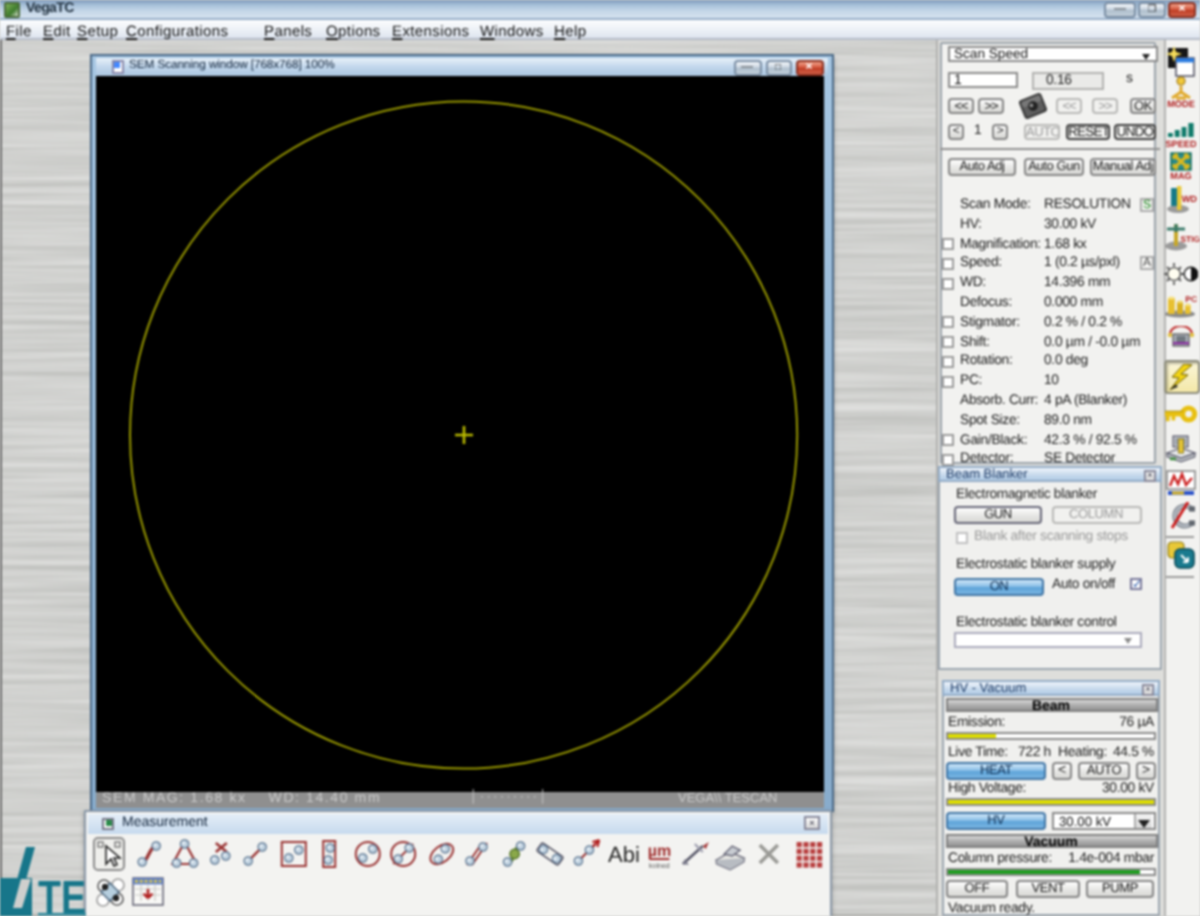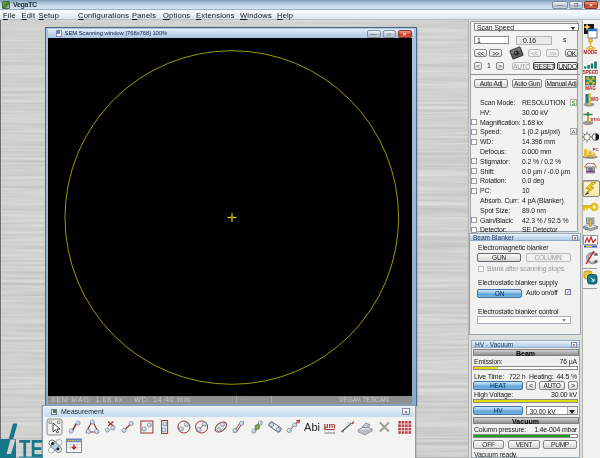--- a/index.html
+++ b/index.html
@@ -52,21 +52,21 @@
     </div>
   <div class="winbtn close abs" style="left:584px;width:14px;">
       <span style="color:#fff;font-weight:bold;">×</span>
     </div>
 </div>
 
 <div id="menubar" class="abs">
   <span style="left:3px;"><u>F</u>ile</span>
   <span style="left:21.5px;"><u>E</u>dit</span>
   <span style="left:38.5px;"><u>S</u>etup</span>
-  <span style="left:78px;text-align:right;"><u>C</u>onfigurations</span>
+  <span style="left:63px;text-align:right;"><u>C</u>onfigurations</span>
   <span style="left:132px;"><u>P</u>anels</span>
   <span style="left:163px;"><u>O</u>ptions</span>
   <span style="left:196px;"><u>E</u>xtensions</span>
   <span style="left:240px;"><u>W</u>indows</span>
   <span style="left:277px;"><u>H</u>elp</span>
 </div>
 
 <div id="mdi" class="abs" style="border-left:1.5px solid #707070;"><svg width="600" height="437">
       <filter id="mt" x="0" y="0" width="100%" height="100%">
         <feTurbulence type="fractalNoise" baseFrequency="0.008 0.35" numOctaves="3" seed="7" result="n"></feTurbulence>

